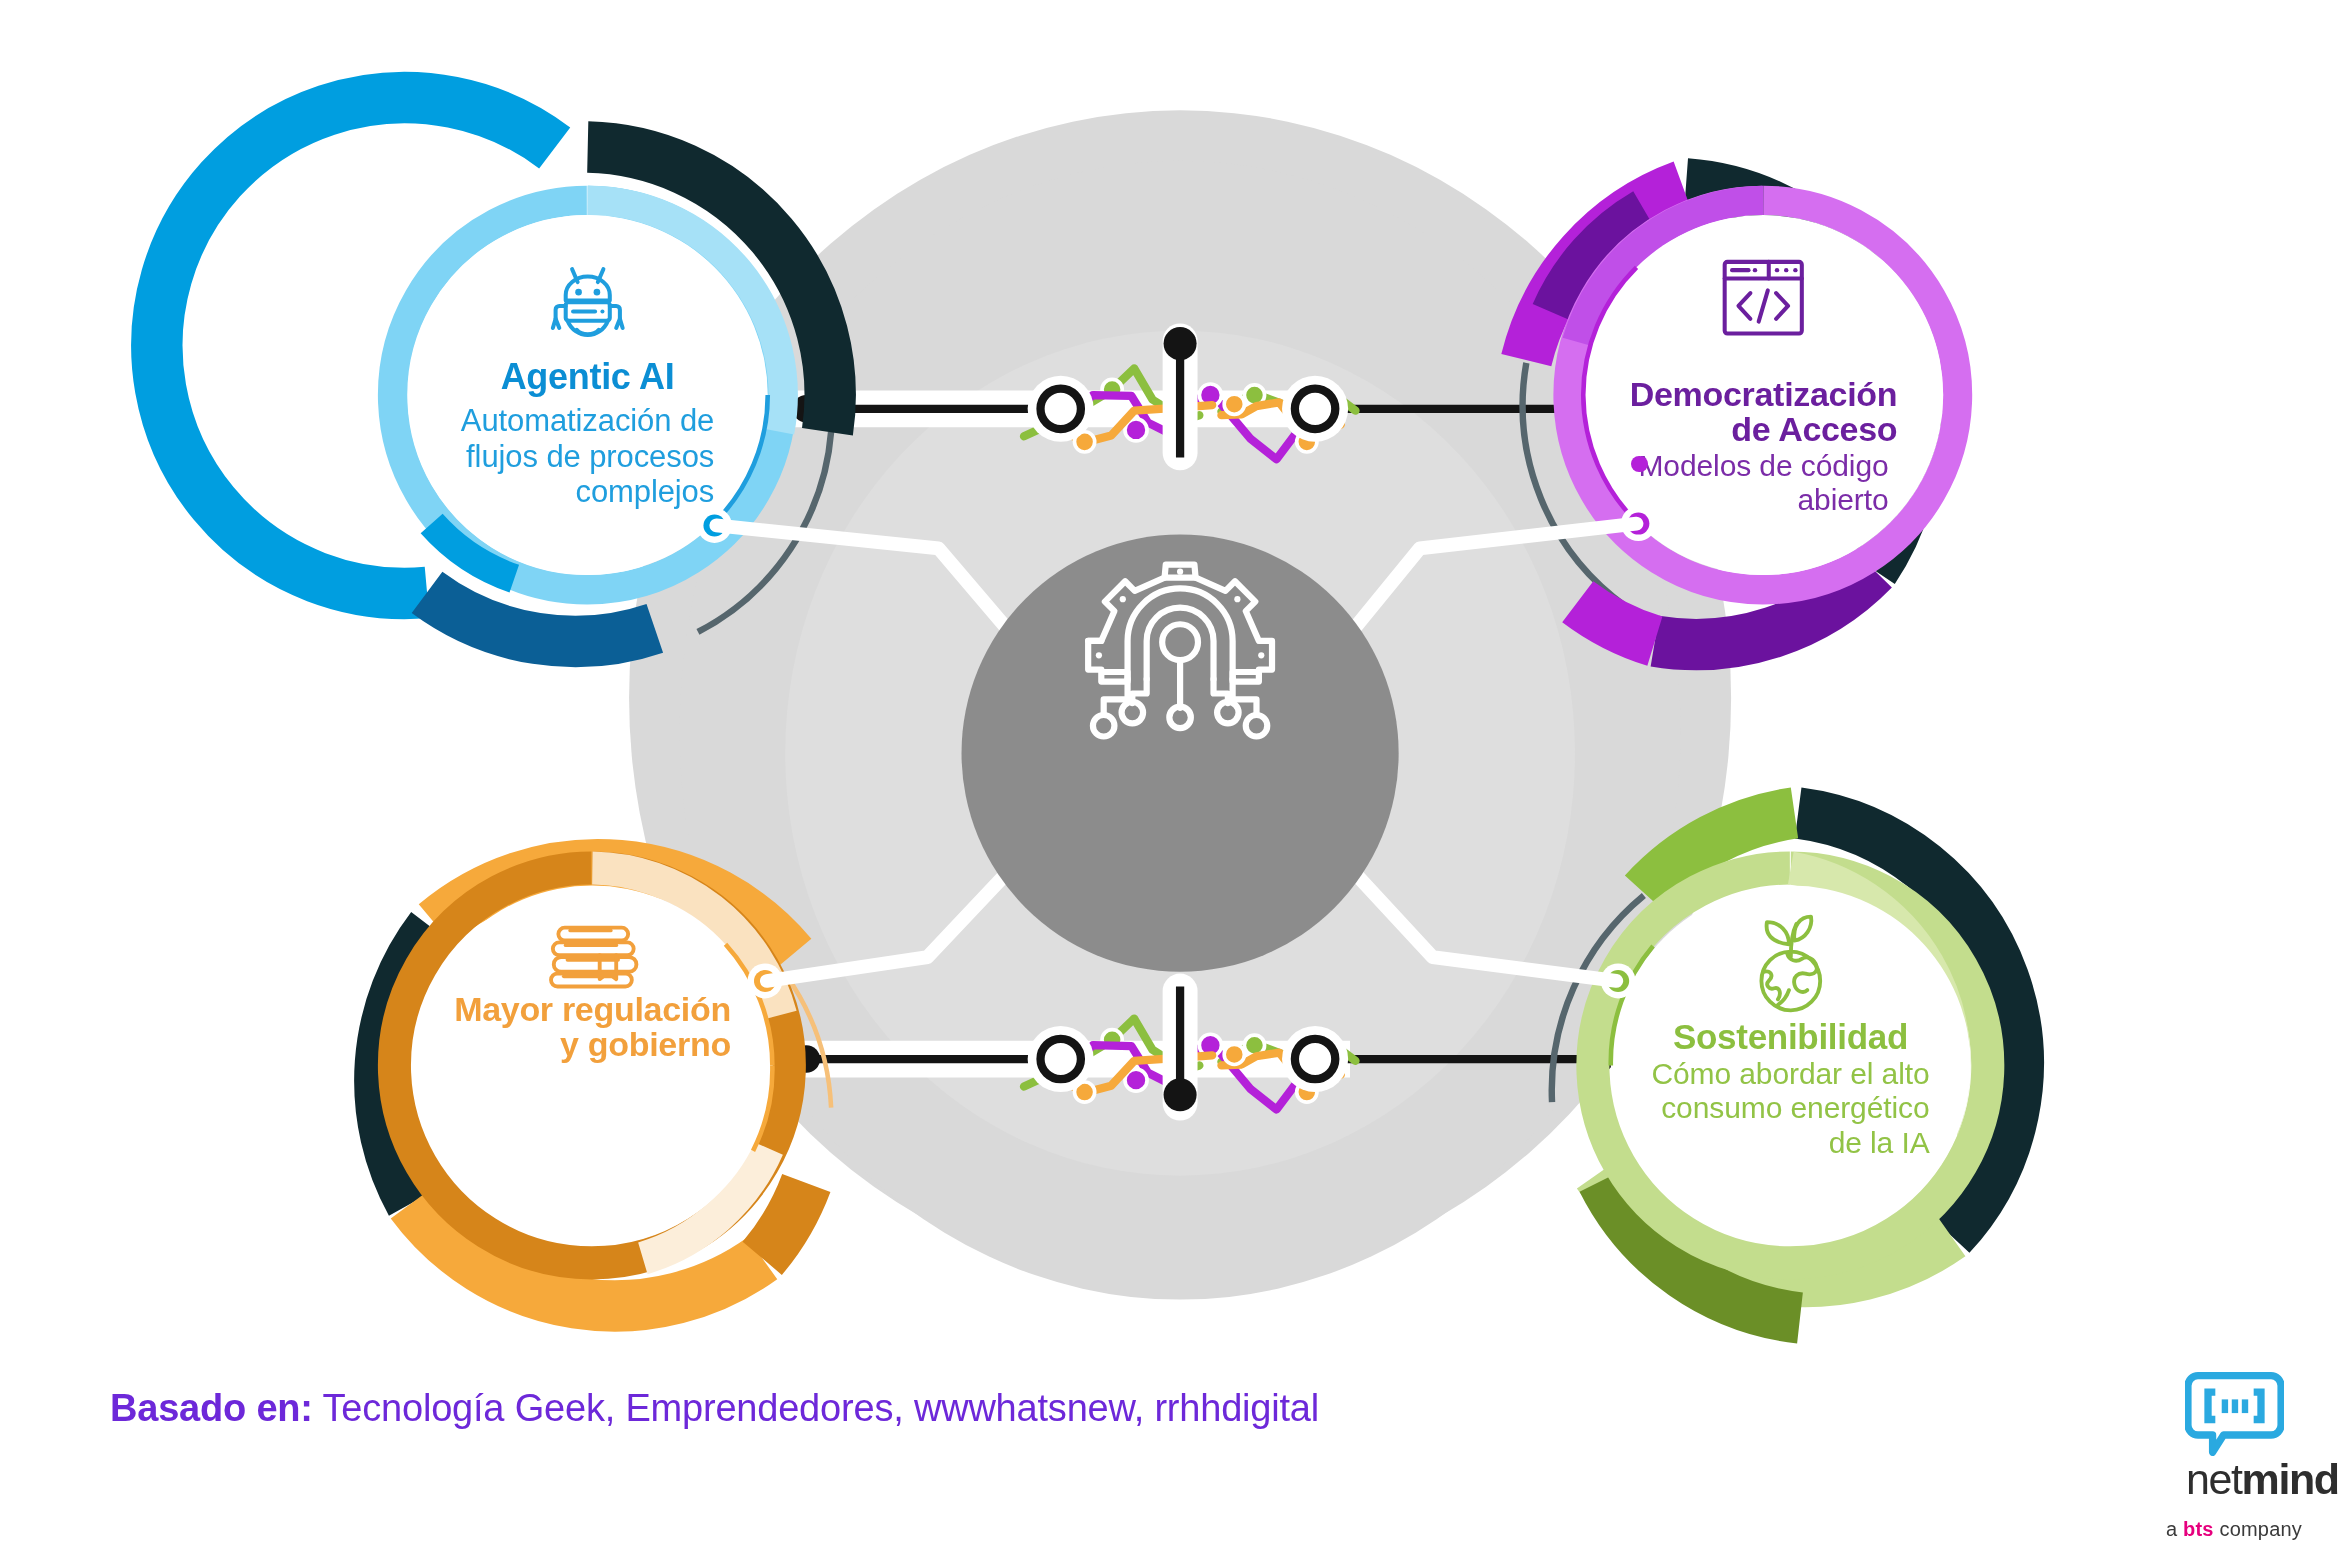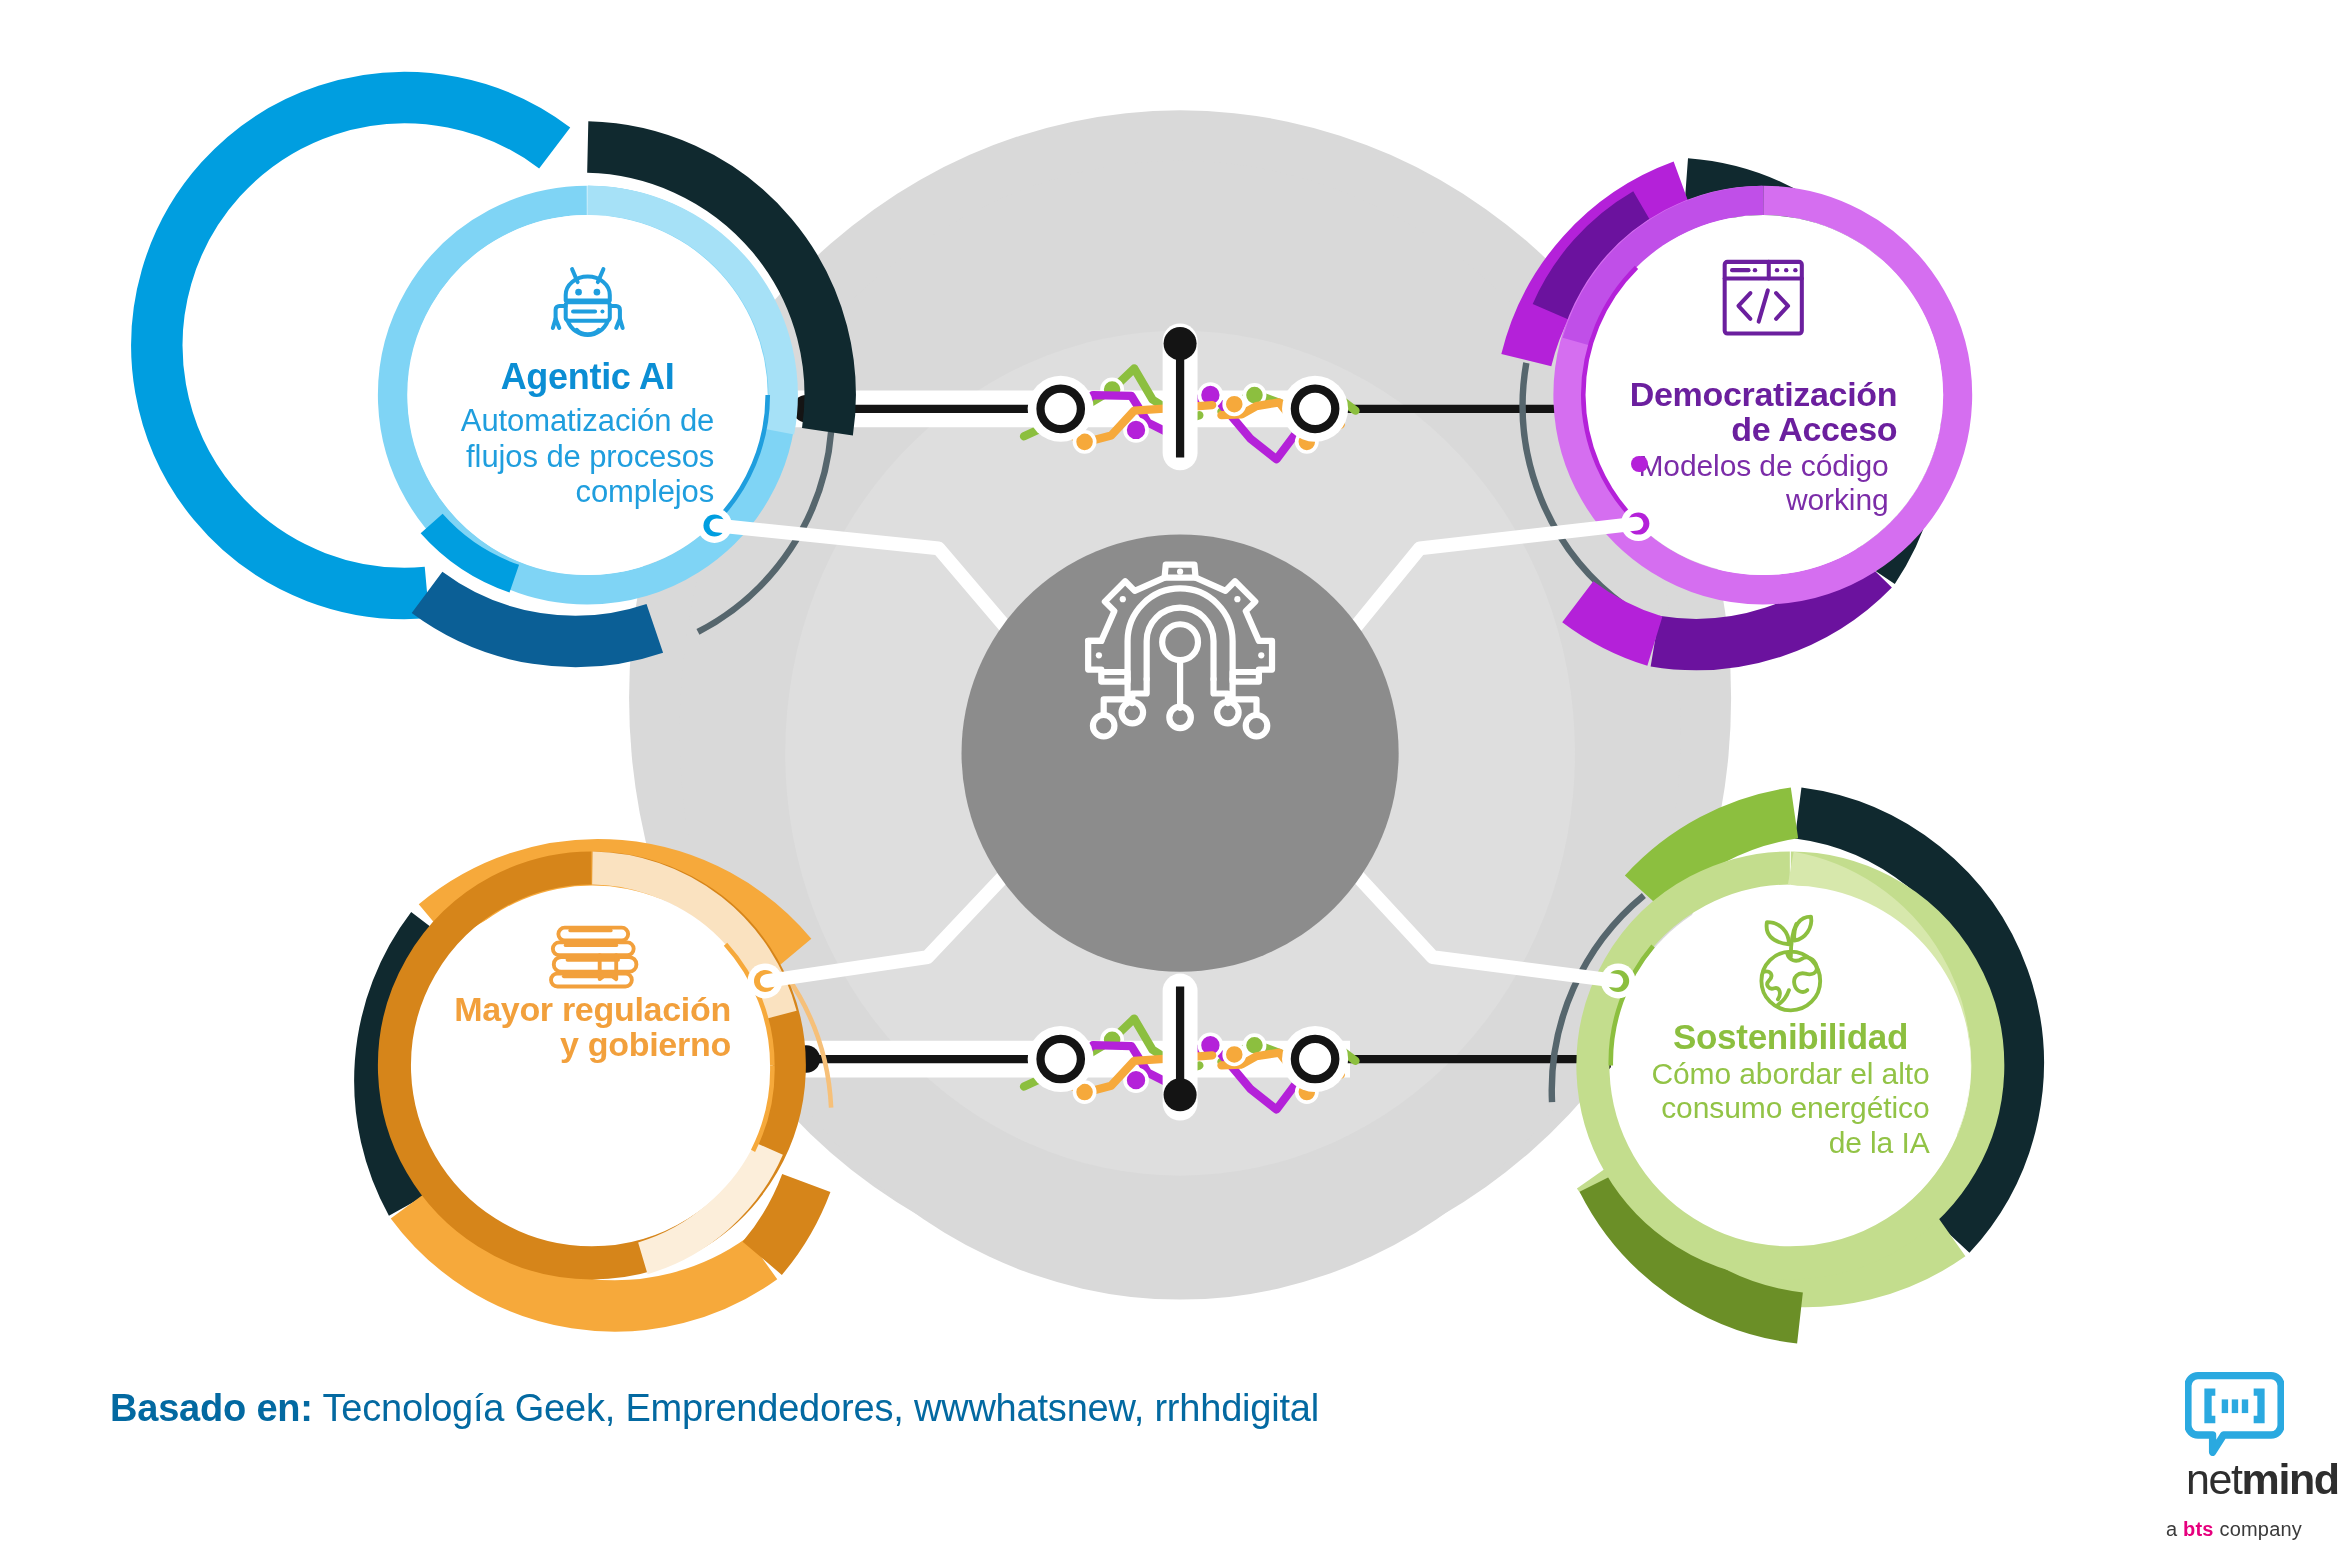--- a/index.html
+++ b/index.html
@@ -9,21 +9,21 @@
 
   .nodeCard{position:absolute;display:flex;flex-direction:column;align-items:center;justify-content:center;
             text-align:right;pointer-events:auto;}
   .nodeTitle{font-weight:bold;line-height:1.04;letter-spacing:-0.3px;}
   .nodeDesc{line-height:1.14;letter-spacing:-0.1px;}
 
   .hubText{position:absolute;left:973px;top:716px;width:422px;text-align:center;color:#ffffff;}
   .hubTitle{font-size:39px;font-weight:bold;letter-spacing:-0.3px;line-height:1.05;}
   .hubDesc{font-size:36px;line-height:1.12;letter-spacing:-0.2px;margin-top:3.7px;}
 
-  .caption{position:absolute;left:110px;top:1387px;font-size:38px;color:#0369a1;white-space:nowrap;letter-spacing:-0.2px;}
+  .caption{position:absolute;left:110px;top:1387px;font-size:38px;color:#6d28d9;white-space:nowrap;letter-spacing:-0.2px;}
   .caption b{font-weight:bold;}
 
   .logo{position:absolute;left:2142px;top:1372px;width:184px;text-align:center;}
   .logoWord{font-size:43px;letter-spacing:-1.4px;line-height:1;margin-top:1.8px;color:#2e2e2e;}
   .logoWord .net{font-weight:normal;margin-left:44px;}
   .logoWord .mind{font-weight:bold;}
   .logoSub{font-size:20px;letter-spacing:0.2px;margin-top:17px;color:#3b3b3b;}
   .logoSub .bts{color:#e6007e;font-weight:bold;}
 </style>
 </head>
@@ -297,21 +297,21 @@
   </div>
 
   <div class="nodeCard" style="left:1580px; top:377px; width:367px;">
     <div class="nodeTitle" style="color:#6b1f9e; font-size:34px;">
       <div>Democratización</div>
       <div>de Acceso</div>
     </div>
     <div class="nodeDesc" style="color:#7b2ca8; font-size:30px; margin-top:0.9px; position:relative;">
       <span style="position:absolute;left:-7.3px;top:7.3px;width:16.5px;height:16.5px;border-radius:50%;background:#b421d9;"></span>
       <div>Modelos de código</div>
-      <div>working</div>
+      <div>abierto</div>
     </div>
   </div>
 
   <div class="nodeCard" style="left:409px; top:992px; width:367px;">
     <div class="nodeTitle" style="color:#f2a03c; font-size:34px;">
       <div>Mayor regulación</div>
       <div>y gobierno</div>
     </div>
   </div>
 

